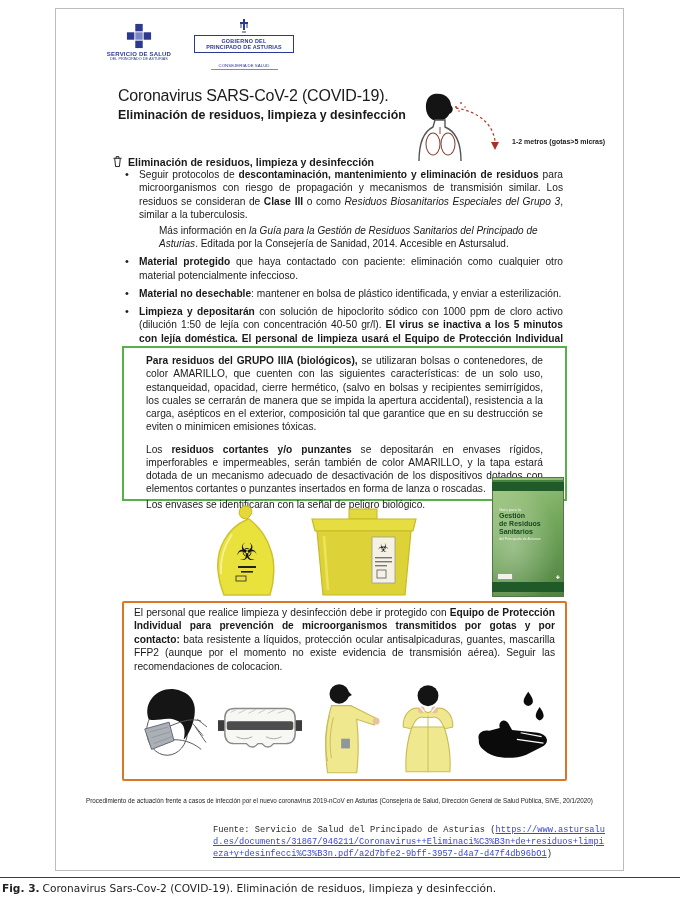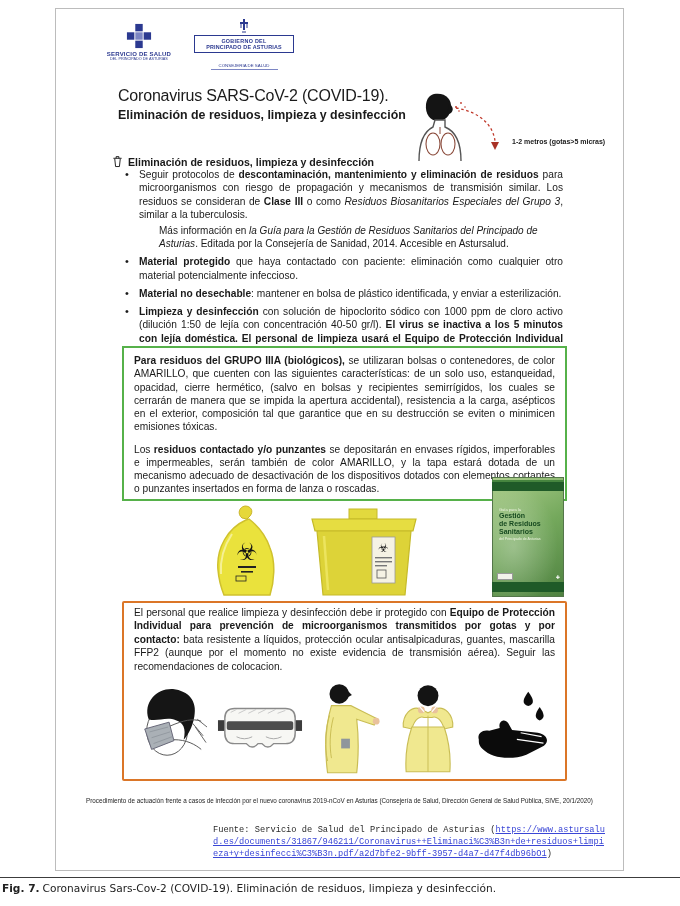--- a/index.html
+++ b/index.html
@@ -33,21 +33,21 @@
   .section-head{left:56px;top:146px;display:flex;align-items:center;gap:5px;}
   .section-head span{font-size:10.6px;font-weight:700;}
   
   .bullets{left:66px;top:159px;width:441px;font-size:10.2px;line-height:1.3;text-align:justify;}
   .bullets ul{margin:0;padding:0;list-style:none;}
   .bullets li{position:relative;padding-left:17px;margin-bottom:5px;}
   .bullets li::before{content:"•";position:absolute;left:3px;top:-1px;font-size:11px;}
   .subnote{margin:3px 0 1px 20px;font-size:10px;line-height:1.32;text-align:left;}
   
   .green-box{left:66px;top:337px;width:445px;height:155px;box-sizing:border-box;
-    border:2px solid #56B14A;padding:6px 10px;font-size:10.2px;line-height:1.3;text-align:justify;background:#fff;}
+    border:2px solid #56B14A;padding:6px 22px;font-size:10.2px;line-height:1.3;text-align:justify;background:#fff;}
   .green-box p{margin:0;}
   .green-box .p1{margin-bottom:9px;}
   .green-box .p3{margin-top:2px;}
   
   .bag{left:150px;top:495px;}
   .container-img{left:246px;top:499px;}
   .book{left:436px;top:468px;width:72px;height:120px;z-index:3;
     background:radial-gradient(ellipse at 30% 58%, rgba(255,255,255,.30), rgba(255,255,255,0) 62%),
                linear-gradient(150deg,#aecf8e 0%,#74a85c 48%,#4e8140 100%);
     box-shadow:0 0 0 1px #54764a inset;}
@@ -142,28 +142,29 @@
         <span><span>Seguir protocolos de </span><span style="font-weight: 700;">descontaminación, mantenimiento y eliminación de residuos</span><span> para microorganismos con riesgo de propagación y mecanismos de transmisión similar. Los residuos se consideran de </span><span style="font-weight: 700;">Clase III</span><span> o como </span><span style="font-style: italic;">Residuos Biosanitarios Especiales del Grupo 3</span><span>, similar a la tuberculosis.</span></span>
         <div class="subnote"><span>Más información en </span><span style="font-style: italic;">la Guía para la Gestión de Residuos Sanitarios del Principado de Asturias</span><span>. Editada por la Consejería de Sanidad, 2014. Accesible en Astursalud.</span></div>
       </li>
       <li>
         <span><span style="font-weight: 700;">Material protegido</span><span> que haya contactado con paciente: eliminación como cualquier otro material potencialmente infeccioso.</span></span>
       </li>
       <li>
         <span><span style="font-weight: 700;">Material no desechable</span><span>: mantener en bolsa de plástico identificada, y enviar a esterilización.</span></span>
       </li>
       <li>
-        <span><span style="font-weight: 700;">Limpieza y desinfección</span><span> con solución de hipoclorito sódico con 1000 ppm de cloro activo (dilución 1:50 de lejía con concentración 40-50 gr/l). </span><span style="font-weight: 700;">El virus se inactiva a los 5 minutos con lejía doméstica. El personal de limpieza usará el Equipo de Protección Individual adecuado.</span></span>
+        <span><span style="font-weight: 700;">Limpieza y depositarán</span><span> con solución de hipoclorito sódico con 1000 ppm de cloro activo (dilución 1:50 de lejía con concentración 40-50 gr/l). </span><span style="font-weight: 700;">El virus se inactiva a los 5 minutos con lejía doméstica. El personal de limpieza usará el Equipo de Protección Individual adecuado.</span></span>
       </li>
     </ul>
   </div>
 
   <div class="abs green-box">
     <p class="p1"><span style="font-weight: 700;">Para residuos del GRUPO IIIA (biológicos),</span><span> se utilizaran bolsas o contenedores, de color AMARILLO, que cuenten con las siguientes características: de un solo uso, estanqueidad, opacidad, cierre hermético, (salvo en bolsas y recipientes semirrígidos, los cuales se cerrarán de manera que se impida la apertura accidental), resistencia a la carga, asépticos en el exterior, composición tal que garantice que en su destrucción se eviten o minimicen emisiones tóxicas.</span></p>
-    <p class="p2"><span>Los </span><span style="font-weight: 700;">residuos contactado y/o punzantes</span><span> se depositarán en envases rígidos, imperforables e impermeables, serán también de color AMARILLO, y la tapa estará dotada de un mecanismo adecuado de desactivación de los dispositivos dotados con elementos cortantes o punzantes insertados en forma de lanza o roscadas.</span></p>
+    <p class="p2"><span>Los </span><span style="font-weight: 700;">residuos cortantes y/o punzantes</span><span> se depositarán en envases rígidos, imperforables e impermeables, serán también de color AMARILLO, y la tapa estará dotada de un mecanismo adecuado de desactivación de los dispositivos dotados con elementos cortantes o punzantes insertados en forma de lanza o roscadas.</span></p>
+    <p class="p3"><span>Los envases se identificaran con la señal de peligro biológico.</span></p>
   </div>
 
   <div class="abs bag">
     <svg width="80" height="95" viewBox="0 0 80 95">
       <path d="M36,14 C31,10 33,3 39,2 C45,2 48,7 44,12 C43,13 42,14 41,15 Z" fill="#e6d839" stroke="#c9b52a" stroke-width="1"></path>
       <path d="M40,16 C22,24 10,44 12,66 C13,78 16,86 18,91 L64,91 C68,78 70,59 64,44 C60,32 52,22 43,15 Z" fill="#EAE23C" stroke="#cfc12e" stroke-width="1.5"></path>
       <path d="M26,30 C18,42 14,56 15,70" fill="none" stroke="#f5f095" stroke-width="2"></path>
       <text x="41" y="56" font-size="24" text-anchor="middle" fill="#141414">☣</text>
       <rect x="32" y="62" width="18" height="2" fill="#222"></rect>
       <rect x="35" y="67" width="12" height="1.6" fill="#222"></rect>
@@ -254,14 +255,14 @@
   <div class="abs footnote">Procedimiento de actuación frente a casos de infección por el nuevo coronavirus 2019-nCoV en Asturias (Consejería de Salud, Dirección General de Salud Pública, SIVE, 20/1/2020)</div>
 
   <div class="abs source">
     <span>Fuente: Servicio de Salud del Principado de Asturias (</span><a href="#">https://www.astursalud.es/documents/31867/946211/Coronavirus++Eliminaci%C3%B3n+de+residuos+limpieza+y+desinfecci%C3%B3n.pdf/a2d7bfe2-9bff-3957-d4a7-d47f4db96bO1</a><span>)</span>
   </div>
 
 </div>
 
 <div class="cap-rule"></div>
 <div class="caption">
-  <b>Fig. 7.</b><span>Coronavirus Sars-Cov-2 (COVID-19). Eliminación de residuos, limpieza y desinfección.</span>
+  <b>Fig. 3.</b><span>Coronavirus Sars-Cov-2 (COVID-19). Eliminación de residuos, limpieza y desinfección.</span>
 </div>
 
 </body></html>

